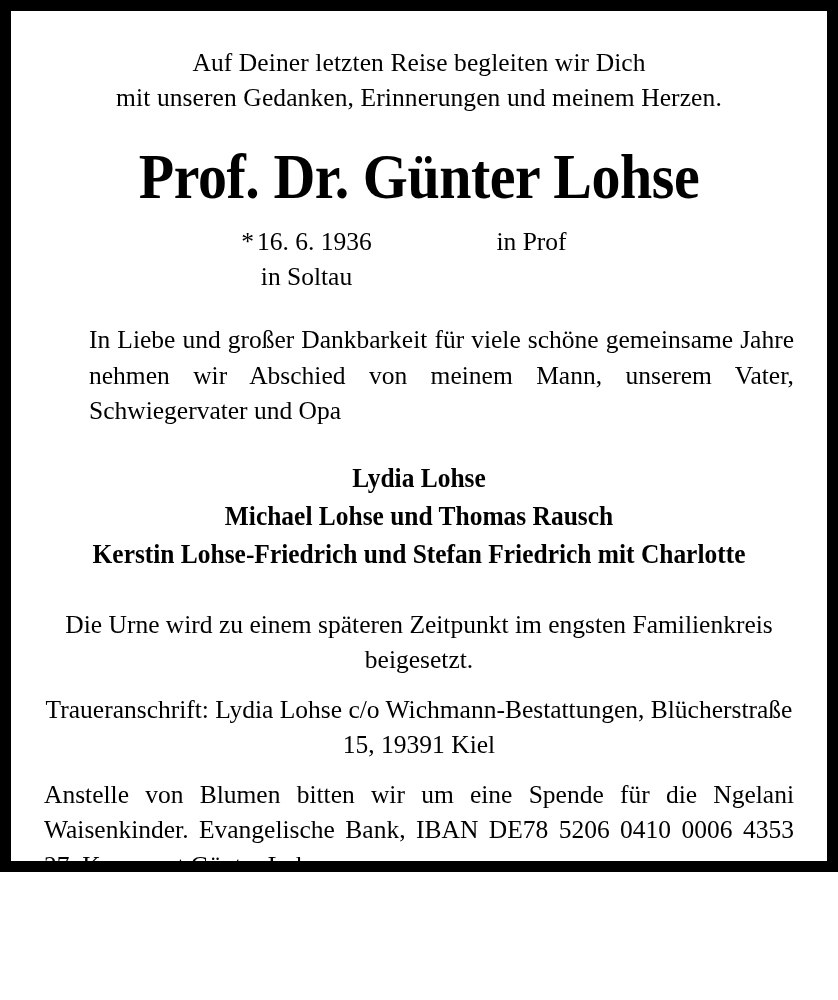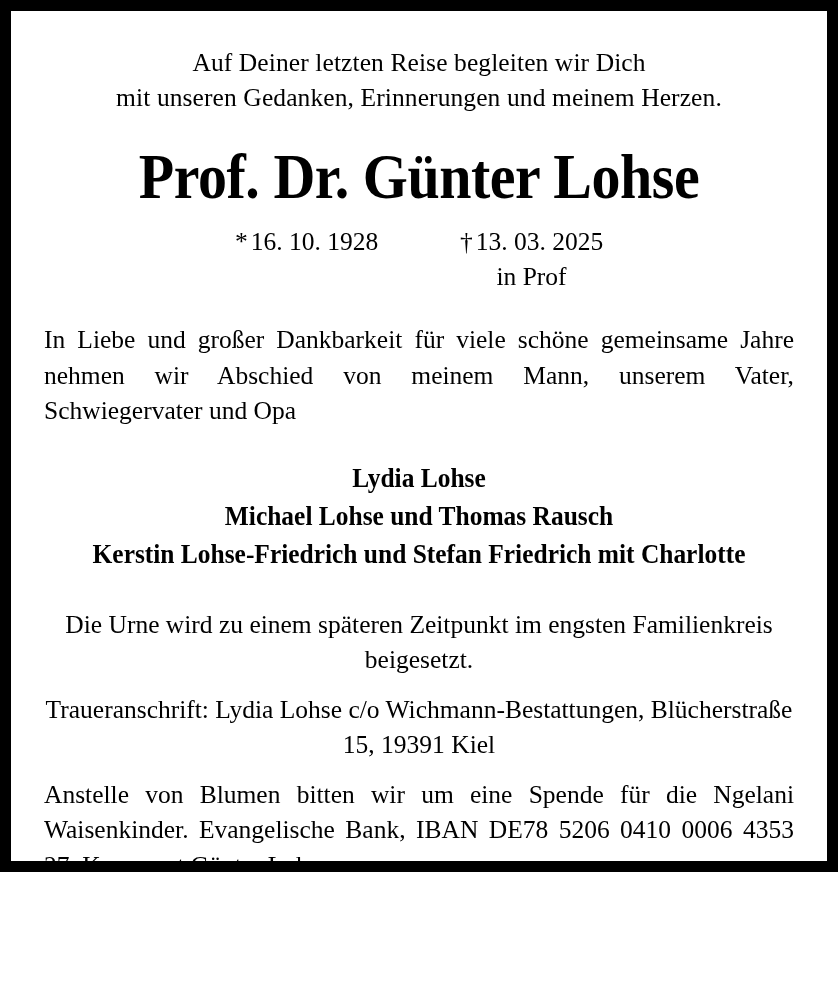--- a/index.html
+++ b/index.html
@@ -93,21 +93,21 @@
   .sym { margin-right: 3px; }
 
   
   .para {
     font-size: 25.5px;
     line-height: 35.5px;
     text-align: justify;
     text-justify: inter-word;
     margin: 0;
   }
-  .para.intro { margin-top: 28px; }
+  .para.intro { margin-top: 28px; margin-left: 45px; }
   .para.service { margin-top: 0; }
   .para.urn { margin-top: 14px; }
   .para.address { margin-top: 14px; }
   .para.donation { margin-top: 14px; }
   .para.last-left { text-align: center; }
 
   
   .family {
     text-align: center;
     font-weight: bold;
@@ -134,24 +134,24 @@
 
     <div class="epigraph">
       <span class="line">Auf Deiner letzten Reise begleiten wir Dich</span>
       <span class="line">mit unseren Gedanken, Erinnerungen und meinem Herzen.</span>
     </div>
 
     <div class="name">Prof. Dr. Günter Lohse</div>
 
     <div class="dates">
       <div class="col">
-        <span class="d-line"><span class="sym">*</span><span>16. 10. 1928</span></span>
+        <span class="d-line"><span class="sym">*</span><span>16. 6. 1936</span></span>
+        <span class="d-line">in Soltau</span>
       </div>
       <div class="col">
-        <span class="d-line"><span class="sym">†</span><span>13. 03. 2025</span></span>
         <span class="d-line">in Prof</span>
       </div>
     </div>
 
     <p class="para intro">In Liebe und großer Dankbarkeit für viele schöne gemeinsame Jahre nehmen wir Abschied von meinem Mann, unserem Vater, Schwiegervater und Opa</p>
 
     <div class="family">
       <span class="fam-line">Lydia Lohse</span>
       <span class="fam-line">Michael Lohse und Thomas Rausch</span>
       <span class="fam-line">Kerstin Lohse-Friedrich und Stefan Friedrich mit Charlotte</span>

